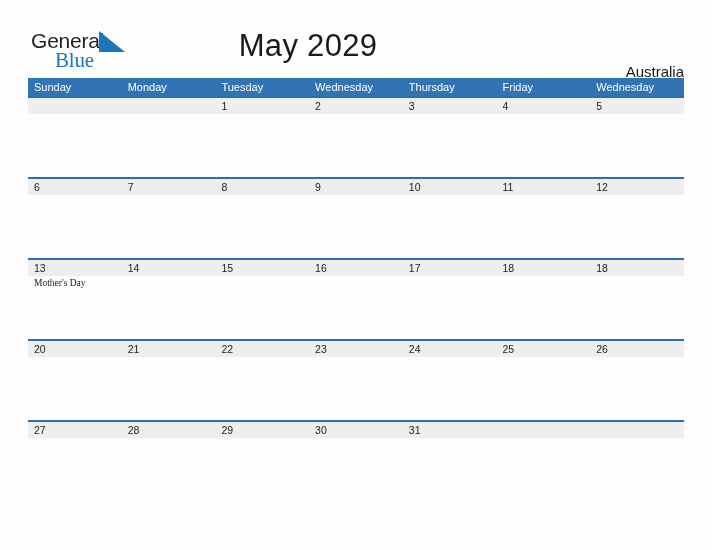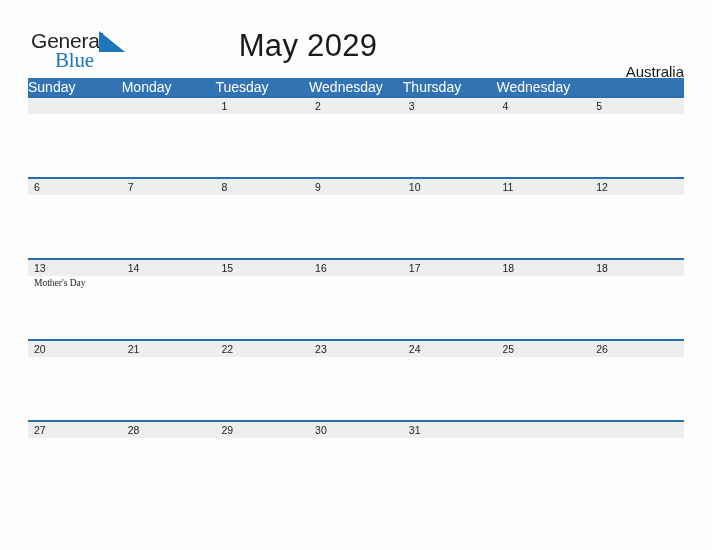--- a/index.html
+++ b/index.html
@@ -104,23 +104,23 @@
   .weekday-row {
     display: flex;
     width: 656px;
     height: 18px;
     background: #3273b3;
   }
   .weekday-cell {
     width: 93.714px;
     height: 18px;
     box-sizing: border-box;
-    padding-left: 0;
+    padding-left: 6px;
     color: #ffffff;
-    font-size: 14px;
+    font-size: 11px;
     line-height: 18px;
     font-family: "Liberation Sans", sans-serif;
     white-space: nowrap;
     overflow: hidden;
   }
 
   .week-row {
     position: relative;
     width: 656px;
     height: 81px;
@@ -195,20 +195,21 @@
   </div>
 
   <div class="calendar">
 
     <div class="weekday-row">
       <div class="weekday-cell">Sunday</div>
       <div class="weekday-cell">Monday</div>
       <div class="weekday-cell">Tuesday</div>
       <div class="weekday-cell">Wednesday</div>
       <div class="weekday-cell">Thursday</div>
+      <div class="weekday-cell">Friday</div>
       <div class="weekday-cell">Wednesday</div>
     </div>
 
     <div class="week-row">
       <div class="week-band"></div>
       <div class="week-cells">
         <div class="day-cell">
           <span class="day-number"></span>
           <span class="day-event"></span>
         </div>

